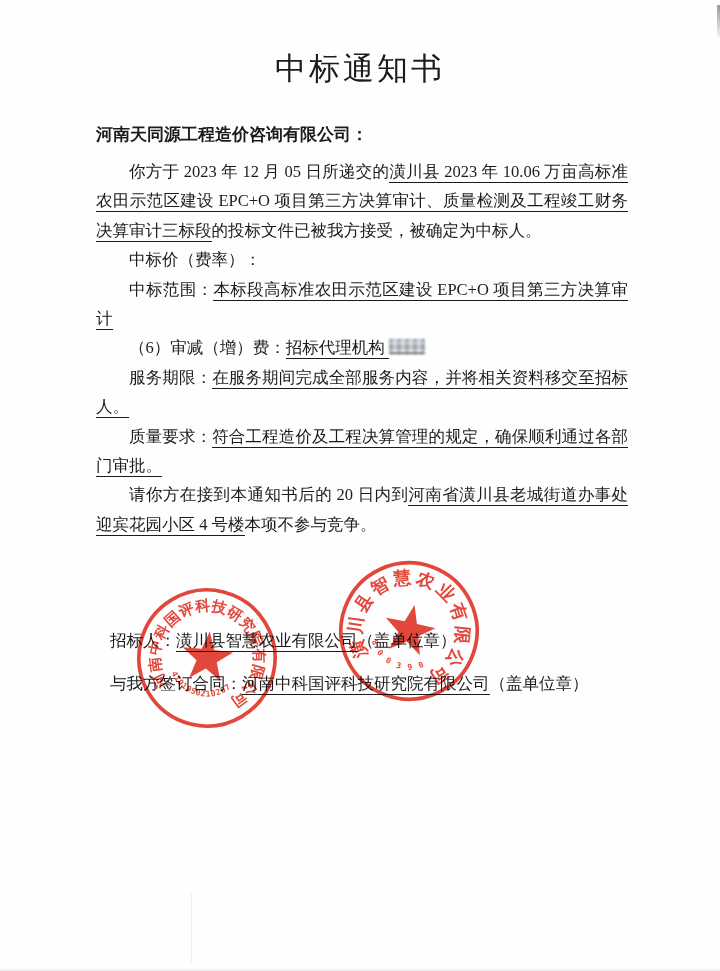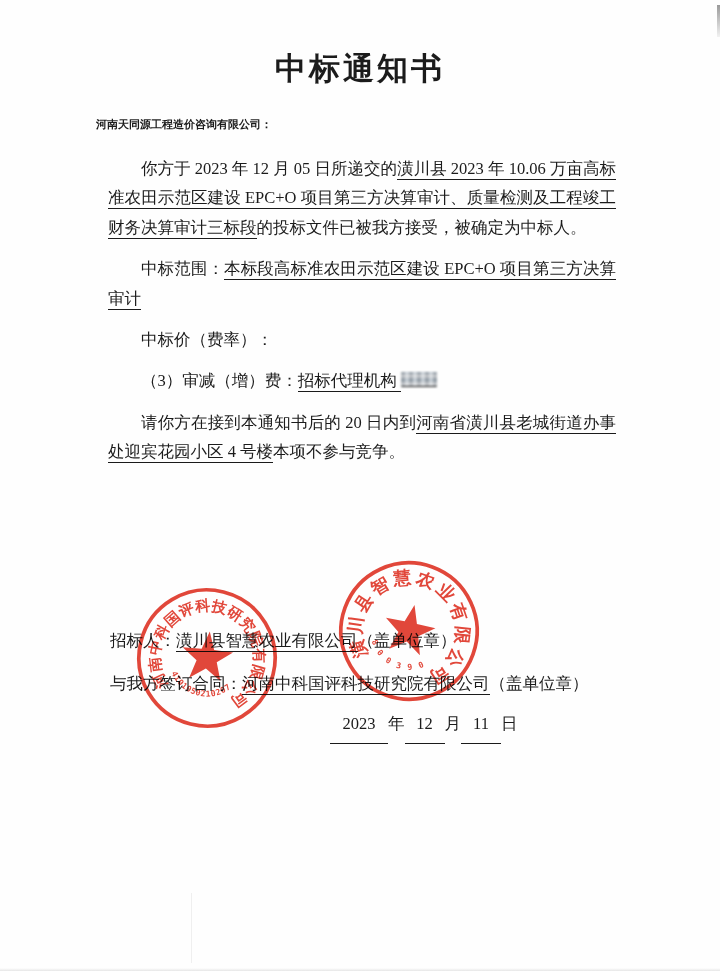--- a/index.html
+++ b/index.html
@@ -9,33 +9,33 @@
     font-family:"Liberation Serif","DejaVu Serif",serif;
     color:#1b1b1b;
   }
   .page{position:absolute;inset:0;background:#fefefe;}
 
   
   .doc-title{
     position:absolute;top:47px;left:0;width:720px;
     text-align:center;
     font-family:"DejaVu Sans","Liberation Sans",sans-serif;
-    font-weight:700;font-size:31px;letter-spacing:3px;line-height:42px;
+    font-weight:400;font-size:31px;letter-spacing:3px;line-height:42px;
   }
 
   
   .doc-body{
     position:absolute;top:105px;left:96px;width:532px;
     font-size:16.5px;line-height:29.4px;text-align:justify;
   }
   .addressee{
-    font-weight:700;font-size:11px;line-height:33px;margin:4px 0 6px 0;
-    font-family:Liberation Mono, monospace;
+    font-weight:700;font-size:17px;line-height:33px;margin:13px 0 6px 0;
+    font-family:Liberation Sans, sans-serif;
   }
-  .para{margin:12px;text-indent:33px;}
+  .para{margin:0;text-indent:33px;}
   .para .u{border-bottom:1.4px solid #1b1b1b;padding-bottom:1px;}
   .redact{
     display:inline-block;height:13px;vertical-align:-1px;
     background:
       repeating-linear-gradient(90deg,#9aa0a6 0 4px,#c7cbd0 4px 8px),
       repeating-linear-gradient(0deg,rgba(255,255,255,.35) 0 4px,rgba(120,126,134,.45) 4px 8px);
     background-blend-mode:overlay;
     filter:blur(1px);
     border-radius:1px;
   }
@@ -81,36 +81,35 @@
 <body>
 
 <div class="page">
 
   <div class="doc-title">中标通知书</div>
 
   <div class="doc-body">
     <p class="addressee">河南天同源工程造价咨询有限公司：</p>
     <div>
         <p class="para"><span>你方于 2023 年 12 月 05 日所递交的</span><span class="u">潢川县 2023 年 10.06 万亩高标准农田示范区建设 EPC+O 项目第三方决算审计、质量检测及工程竣工财务决算审计三标段</span><span>的投标文件已被我方接受，被确定为中标人。</span></p>
+        <p class="para"><span>中标价（费率）：</span></p>
         <p class="para"><span>中标范围：</span><span class="u">本标段高标准农田示范区建设 EPC+O 项目第三方决算审计</span></p>
-        <p class="para"><span>中标价（费率）：</span></p>
-        <p class="para"><span>（3）审减（增）费：</span><span class="u">招标代理机构 </span><span class="redact u" style="width: 36px;"></span></p>
+        <p class="para"><span>（6）审减（增）费：</span><span class="u">招标代理机构 </span><span class="redact u" style="width: 36px;"></span></p>
+        <p class="para"><span>服务期限：</span><span class="u">在服务期间完成全部服务内容，并将相关资料移交至招标人。</span></p>
+        <p class="para"><span>质量要求：</span><span class="u">符合工程造价及工程决算管理的规定，确保顺利通过各部门审批。</span></p>
         <p class="para"><span>请你方在接到本通知书后的 20 日内到</span><span class="u">河南省潢川县老城街道办事处迎宾花园小区 4 号楼</span><span>本项不参与竞争。</span></p>
       </div>
   </div>
 
   <div class="sig-block">
     <div class="sig-line">
       <span>招标人：</span><span class="u">潢川县智慧农业有限公司</span><span>（盖单位章）</span>
     </div>
     <div class="sig-line">
       <span>与我方签订合同：</span><span class="u">河南中科国评科技研究院有限公司</span><span>（盖单位章）</span>
-    </div>
-    <div class="date-line">
-      <span class="date-num year">2023</span><span>年</span><span class="date-num mo">12</span><span>月</span><span class="date-num day">11</span><span>日</span>
     </div>
   </div>
 
   <div class="seal seal-agency"><svg viewBox="0 0 200 200">
         <circle cx="100" cy="100" r="92" fill="none" stroke="#e0392b" stroke-width="5"></circle>
         <defs>
           <path id="arc0" d="M 63.3 152.4 A 64 64 0 1 1 136.7 152.4" fill="none"></path>
           <path id="ser0" d="M 51.1 117.8 A 52 52 0 0 0 148.9 117.8" fill="none"></path>
         </defs>
         <text fill="#e0392b" font-size="20" font-weight="bold" font-family="&quot;DejaVu Sans&quot;,&quot;Liberation Sans&quot;,sans-serif" letter-spacing="0.5893333333333317"><textPath startOffset="50%" text-anchor="middle" href="#arc0">河南中科国评科技研究院有限公司</textPath></text>

